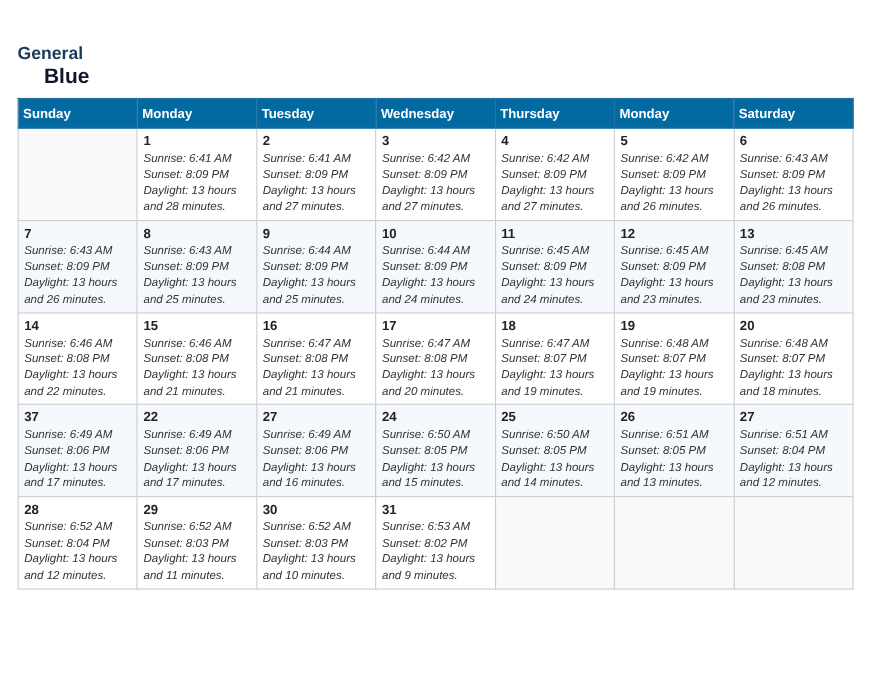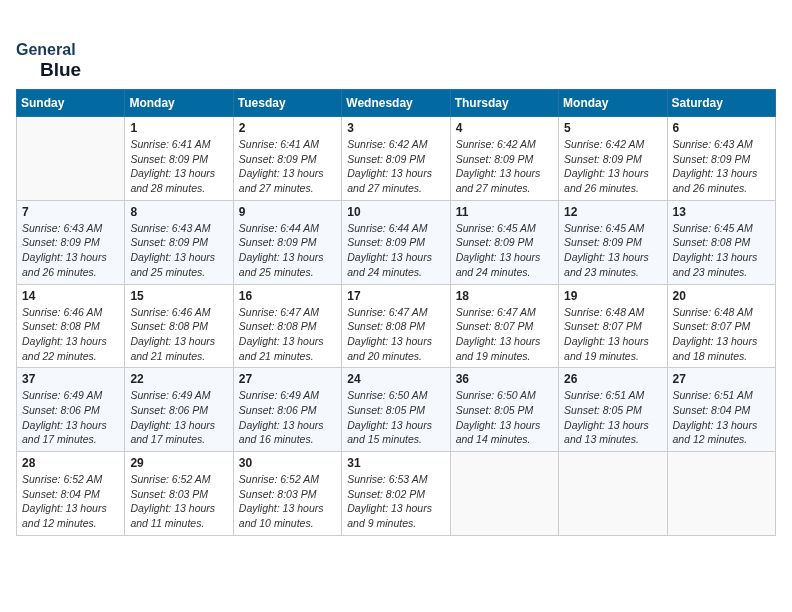--- a/index.html
+++ b/index.html
@@ -208,21 +208,21 @@
         </td>
         <td>
           <span class="day-num">27</span>
           <div class="day-info">Sunrise: 6:49 AM<br>Sunset: 8:06 PM<br>Daylight: 13 hours and 16 minutes.</div>
         </td>
         <td>
           <span class="day-num">24</span>
           <div class="day-info">Sunrise: 6:50 AM<br>Sunset: 8:05 PM<br>Daylight: 13 hours and 15 minutes.</div>
         </td>
         <td>
-          <span class="day-num">36</span>
+          <span class="day-num">25</span>
           <div class="day-info">Sunrise: 6:50 AM<br>Sunset: 8:05 PM<br>Daylight: 13 hours and 14 minutes.</div>
         </td>
         <td>
           <span class="day-num">26</span>
           <div class="day-info">Sunrise: 6:51 AM<br>Sunset: 8:05 PM<br>Daylight: 13 hours and 13 minutes.</div>
         </td>
         <td>
           <span class="day-num">27</span>
           <div class="day-info">Sunrise: 6:51 AM<br>Sunset: 8:04 PM<br>Daylight: 13 hours and 12 minutes.</div>
         </td>

